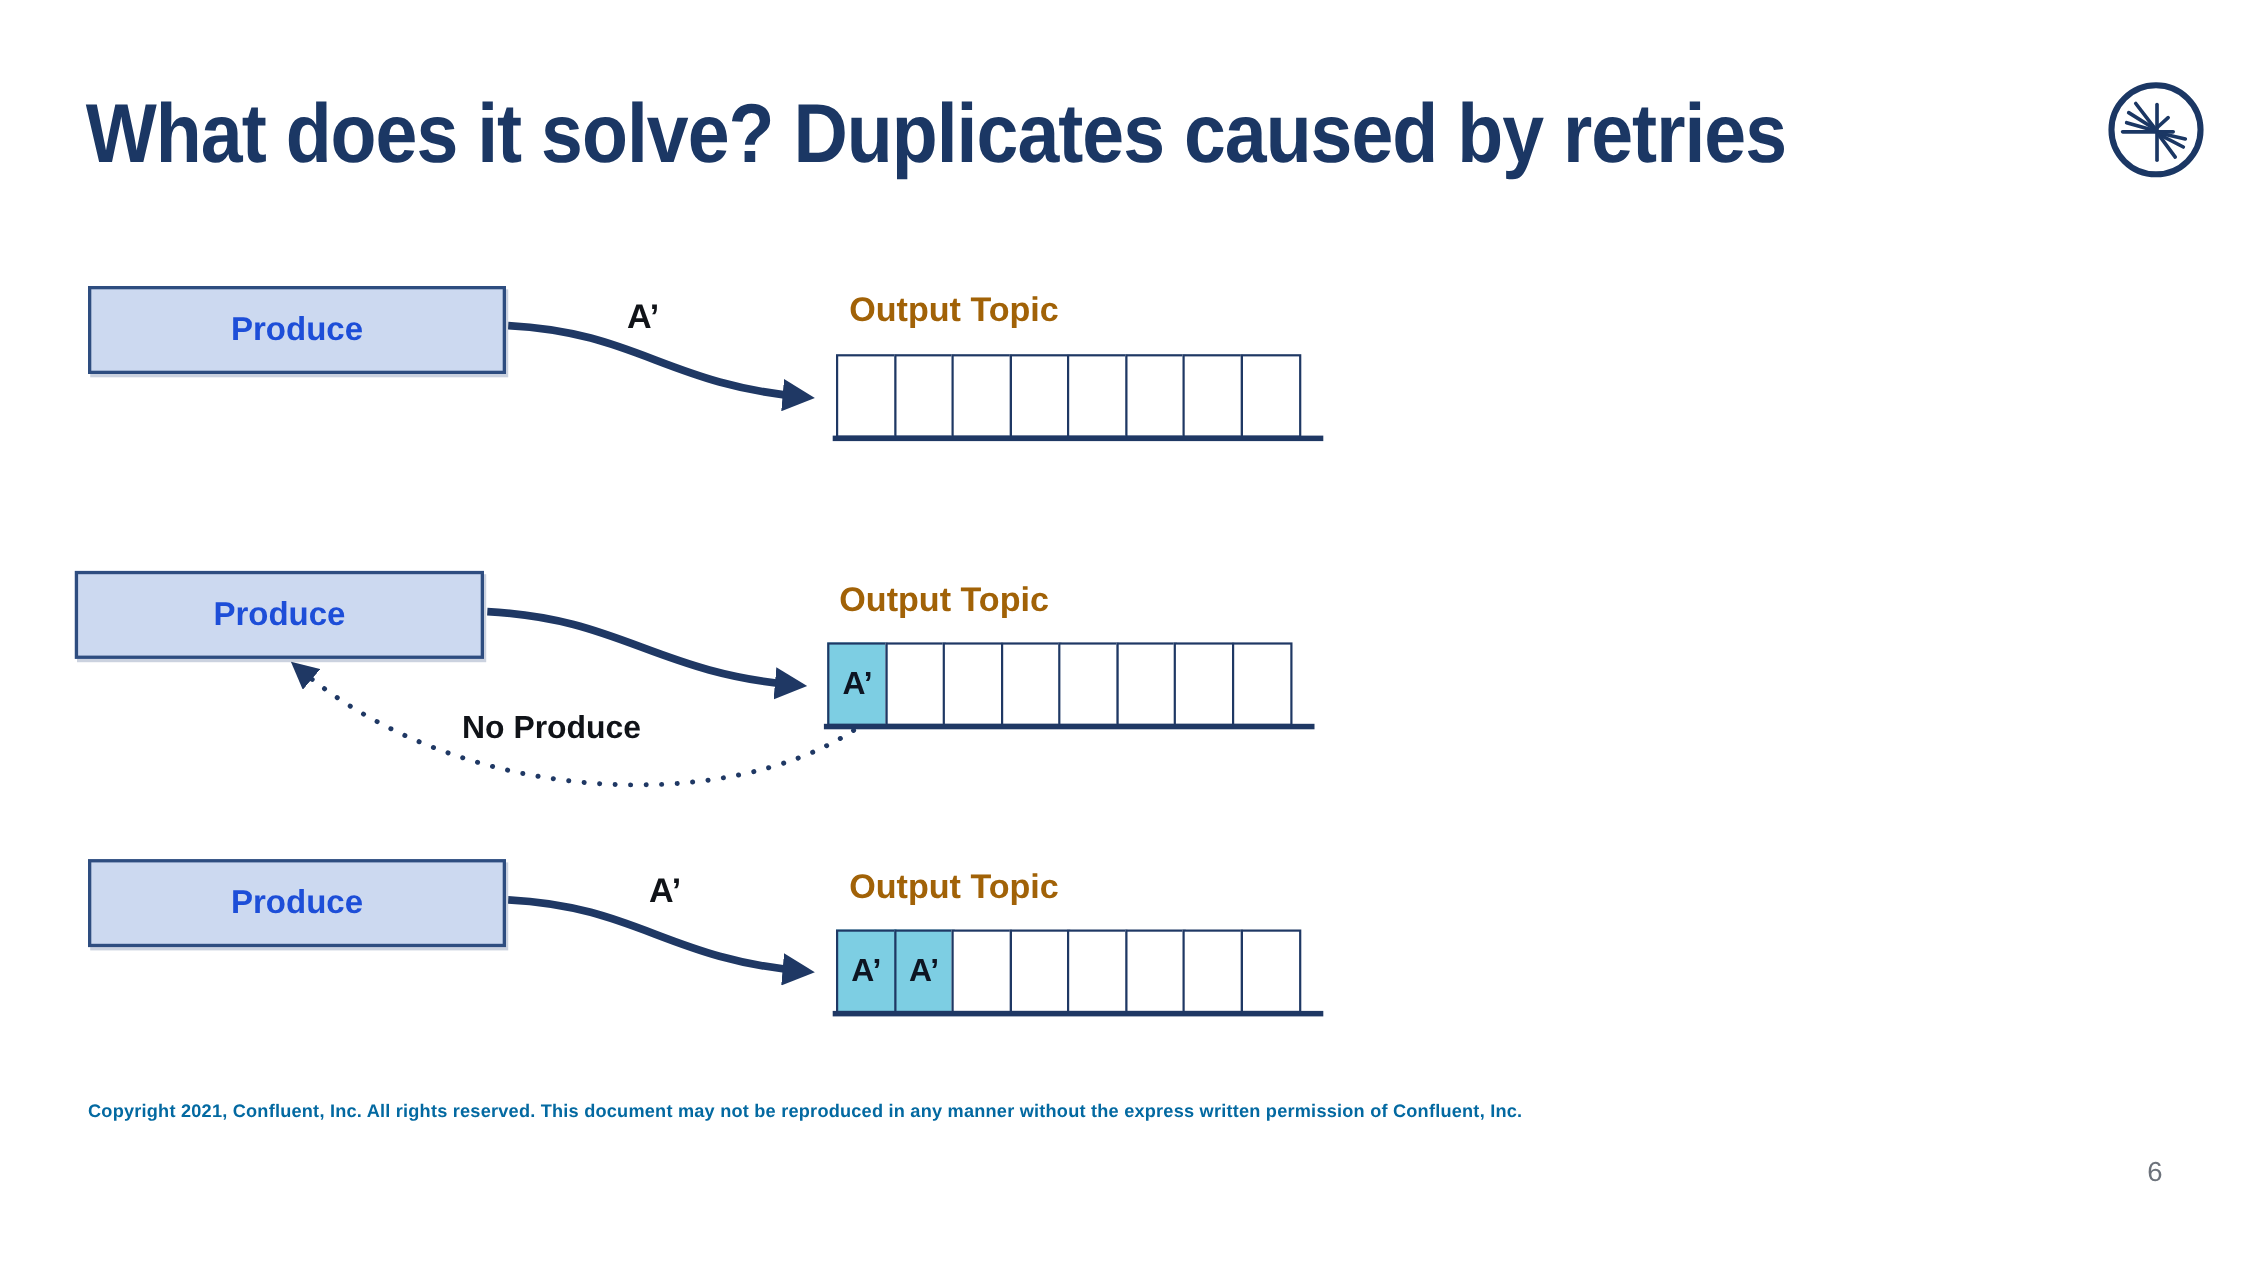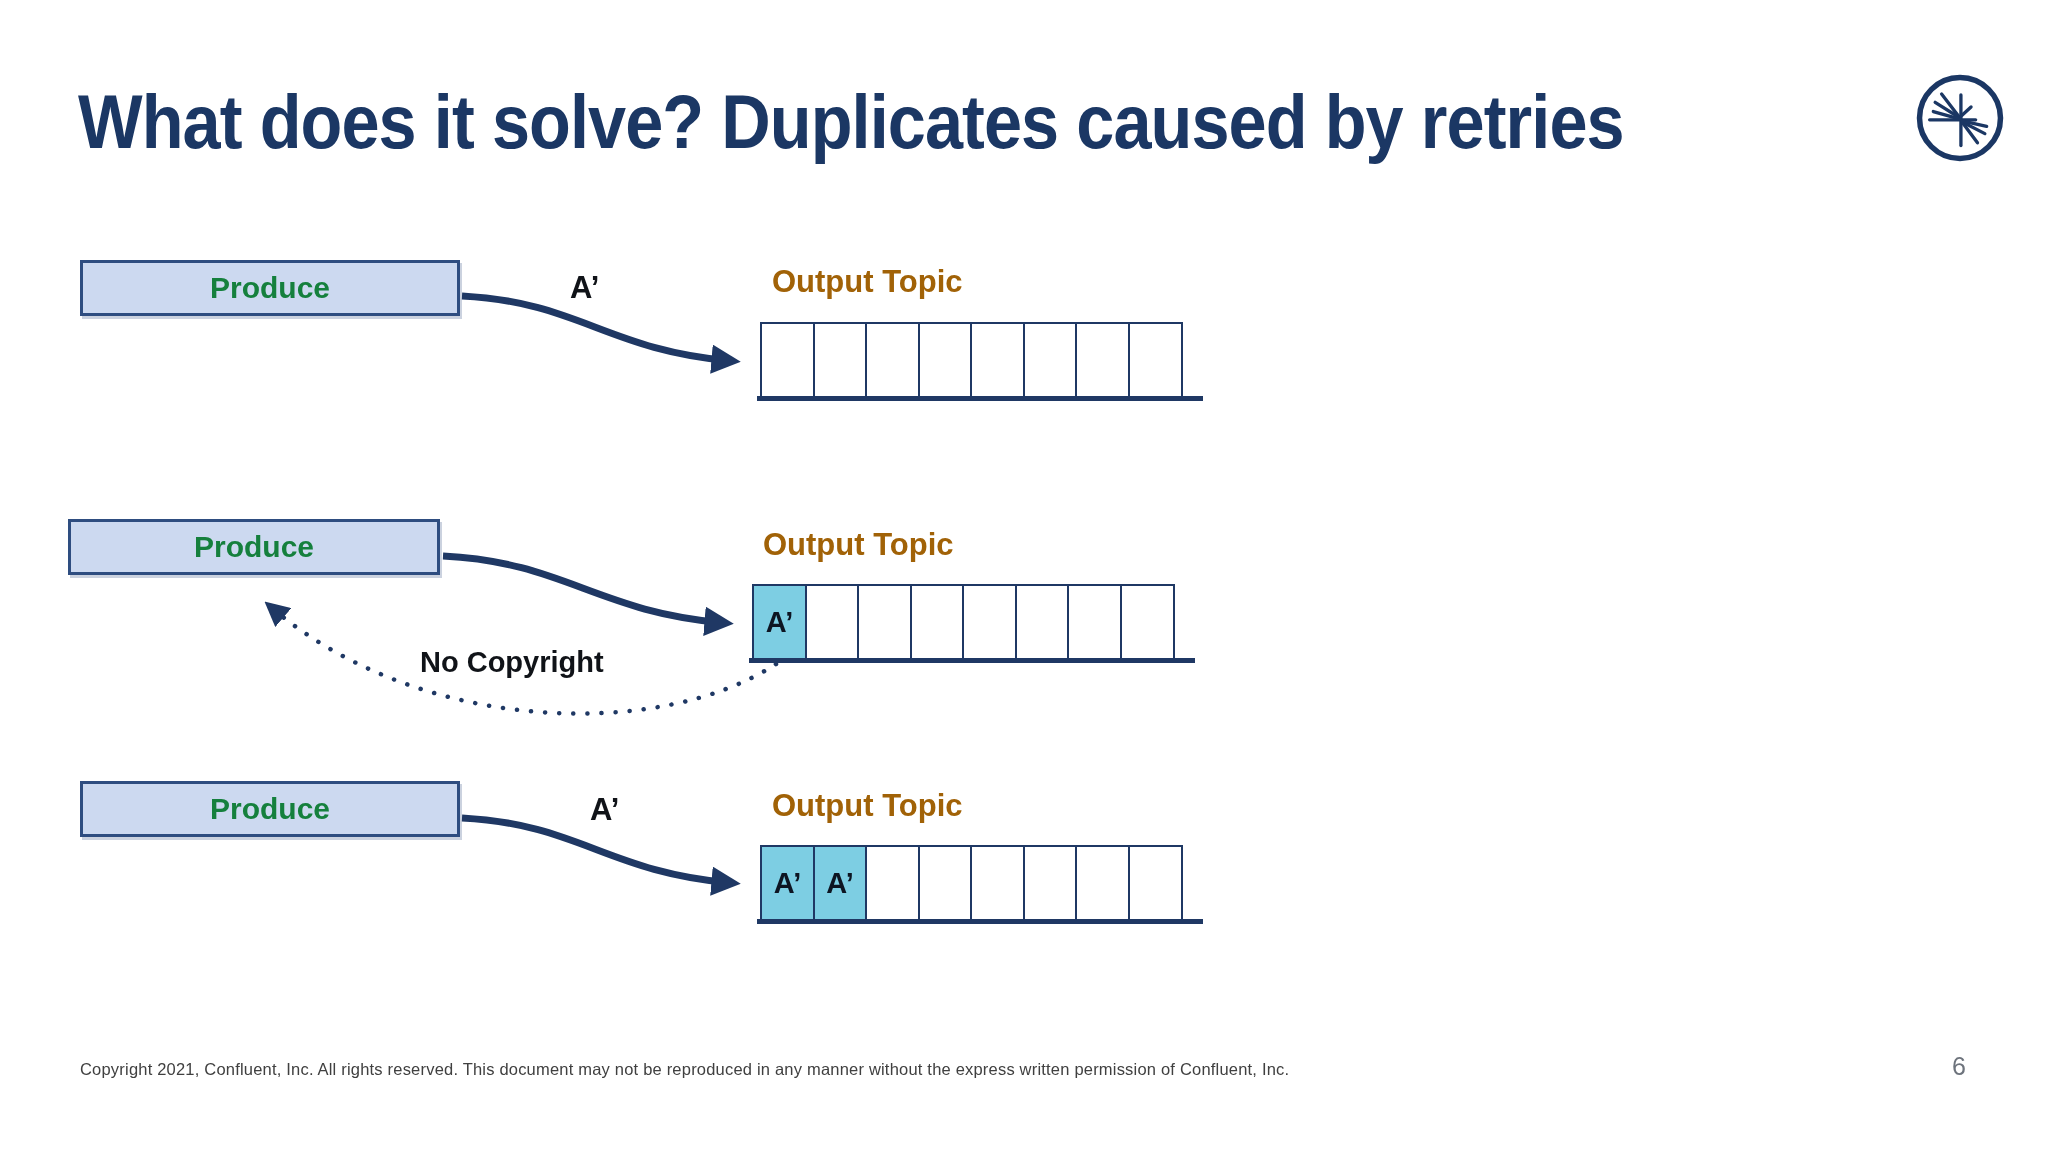--- a/index.html
+++ b/index.html
@@ -10,23 +10,23 @@
   .abs{position:absolute;}
   
   .title{
     left:78px;top:78px;font-size:76px;font-weight:bold;color:#1b3764;
     letter-spacing:-1px;white-space:nowrap;transform:scaleX(0.90);transform-origin:left top;
   }
   
   .logo{left:1914px;top:72px;width:92px;height:92px;}
   
   .produce-box{
-    width:380px;height:56px;background:#ccd9f0;border:3px solid #2e4d80;
+    width:380px;height:80px;background:#ccd9f0;border:3px solid #2e4d80;
     box-sizing:border-box;display:flex;align-items:center;justify-content:center;
-    font-size:30px;font-weight:bold;color:#15803d;
+    font-size:30px;font-weight:bold;color:#1d4ed8;
     box-shadow:2px 3px 0 rgba(46,77,128,0.25);
   }
   .box-r1{left:80px;top:260px;}
   .box-r2{left:68px;top:519px;width:372px;}
   .box-r3{left:80px;top:781px;}
   
   .topic-title{font-size:31px;font-weight:bold;color:#a16207;white-space:nowrap;}
   .tt-r1{left:772px;top:264px;}
   .tt-r2{left:763px;top:527px;}
   .tt-r3{left:772px;top:788px;}
@@ -45,21 +45,21 @@
     margin-left:-2.5px;background:#ffffff;display:flex;align-items:center;justify-content:center;
     font-size:29px;font-weight:bold;color:#0d1522;
   }
   .cell:first-child{margin-left:0;}
   .cell.filled{background:#7dcee3;}
   .baseline{height:5px;background:#1f3864;}
   .bl-r1{left:757px;top:396px;width:446px;}
   .bl-r2{left:749px;top:658px;width:446px;}
   .bl-r3{left:757px;top:919px;width:446px;}
   
-  .footer{left:80px;top:1060px;font-size:16.5px;color:#404040;letter-spacing:0.2px;}
+  .footer{left:80px;top:1001px;font-size:16.5px;color:#0369a1;letter-spacing:0.2px;font-weight:bold;}
   .page-num{left:1952px;top:1052px;font-size:25px;color:#6d737c;}
   svg.overlay{left:0;top:0;pointer-events:none;}
 </style>
 </head>
 <body>
 
 <div class="abs title">What does it solve? Duplicates caused by retries</div>
 
 <div class="abs logo">
   <svg width="92" height="92" viewBox="-50 -50 100 100">
@@ -103,21 +103,21 @@
   <div class="cell filled">A’</div>
   <div class="cell"></div>
   <div class="cell"></div>
   <div class="cell"></div>
   <div class="cell"></div>
   <div class="cell"></div>
   <div class="cell"></div>
   <div class="cell"></div>
 </div>
 <div class="abs baseline bl-r2"></div>
-<div class="abs no-response">No Copyright</div>
+<div class="abs no-response">No Produce</div>
 
 <div class="abs produce-box box-r3">
   <span>Produce</span>
 </div>
 <div class="abs msg-label ml-r3">A’</div>
 <div class="abs topic-title tt-r3">Output Topic</div>
 <div class="abs topic-array ta-r3">
   <div class="cell filled">A’</div>
   <div class="cell filled">A’</div>
   <div class="cell"></div>

